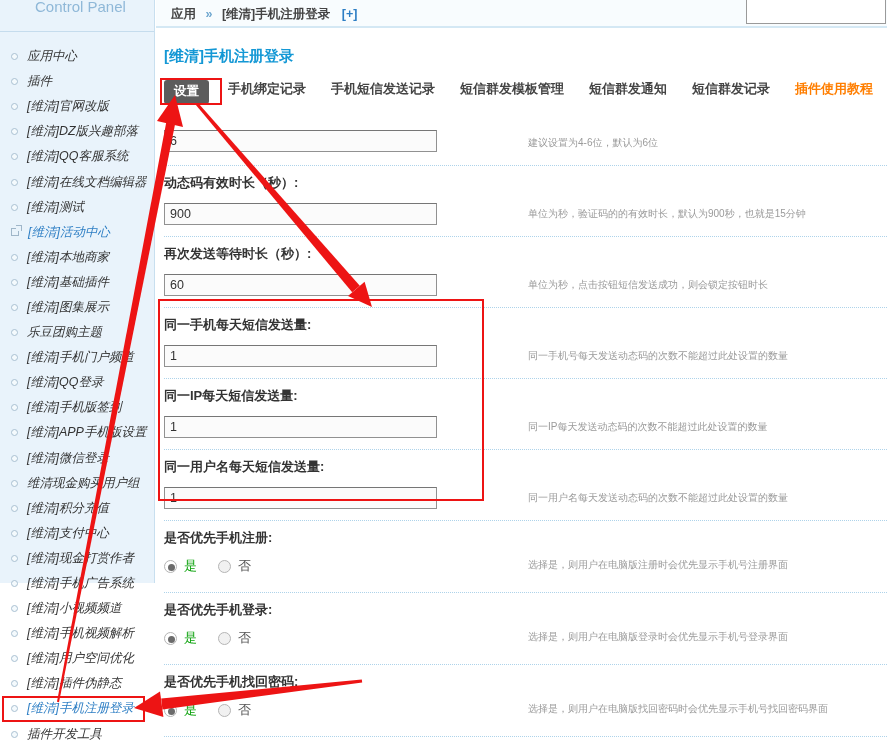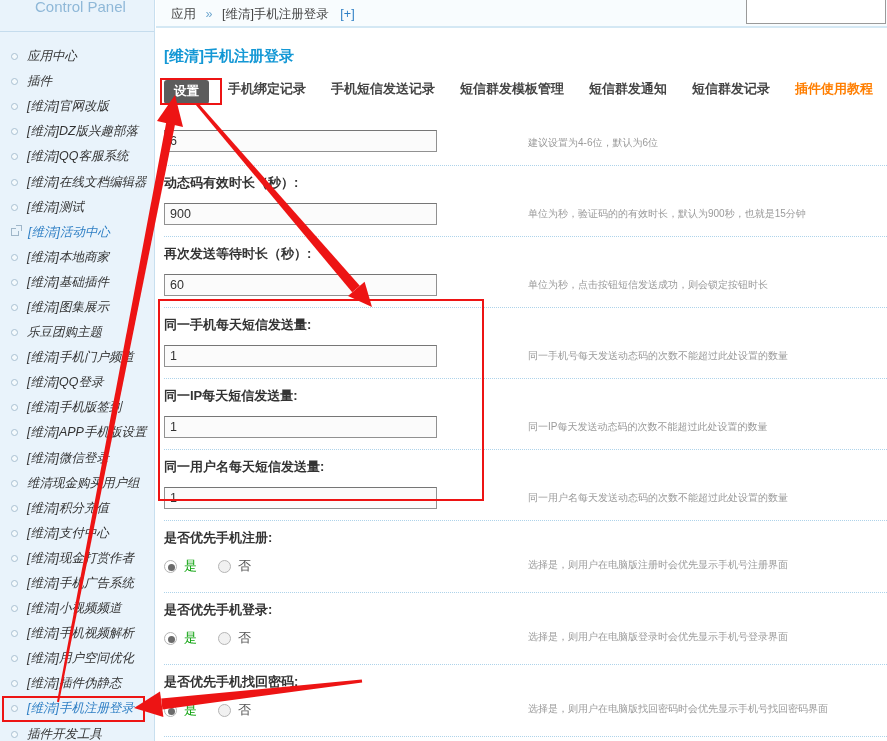--- a/index.html
+++ b/index.html
@@ -4,21 +4,21 @@
 <style>
   * { margin:0; padding:0; box-sizing:border-box; }
   html,body { width:887px; height:741px; }
   body {
     font-family:"Liberation Sans","DejaVu Sans",sans-serif;
     background:#fff; color:#333; overflow:hidden; position:relative;
     font-size:12.5px;
   }
   
   .sidebar {
-    position:absolute; left:0; top:0; width:155px; height:741px;
+    position:absolute; left:0; top:0; width:155px; height:583px;
     background:#e9f3fb; border-right:1px solid #c8dfef;
   }
   .side-header {
     height:32px; border-bottom:1px solid #c5dced; overflow:hidden;
   }
   .side-header .cp-title {
     display:block; color:#8fb8d8; font-size:15px; padding-left:35px; margin-top:-6px; line-height:26px;
     white-space:nowrap;
   }
   .side-list { padding-top:12px; }
@@ -36,21 +36,21 @@
   }
   .side-item.s-link .side-icon::after {
     content:""; position:absolute; right:-4px; top:-4px; width:5px; height:5px;
     border-top:1px solid #9fb6c9; border-right:1px solid #9fb6c9; background:#e9f3fb;
   }
   
   .topstrip {
     position:absolute; left:156px; top:0; width:731px; height:28px;
     background:#f8fcfe; border-bottom:2px solid #d4e8f4;
   }
-  .breadcrumb { padding:6px 14px 0 15px; color:#555; white-space:nowrap; }
+  .breadcrumb { padding:6px 14px 0 15px; color:#555; white-space:nowrap;font-weight:bold; }
   .breadcrumb .crumb-sep { color:#6fa7cf; margin:0 6px; }
   .breadcrumb .crumb-link { color:#444; }
   .breadcrumb .crumb-new { color:#2d7ec4; margin-left:8px; }
   .search-box {
     position:absolute; left:746px; top:-5px; width:140px; height:29px;
     border:1px solid #9a9a9a; background:#fff; font-size:12px; padding:0 4px;
   }
   
   .main { position:absolute; left:156px; top:30px; width:731px; padding-left:8px; background:#fff; }
   .page-title { color:#1498d5; font-size:15px; font-weight:bold; margin-top:17px; }

